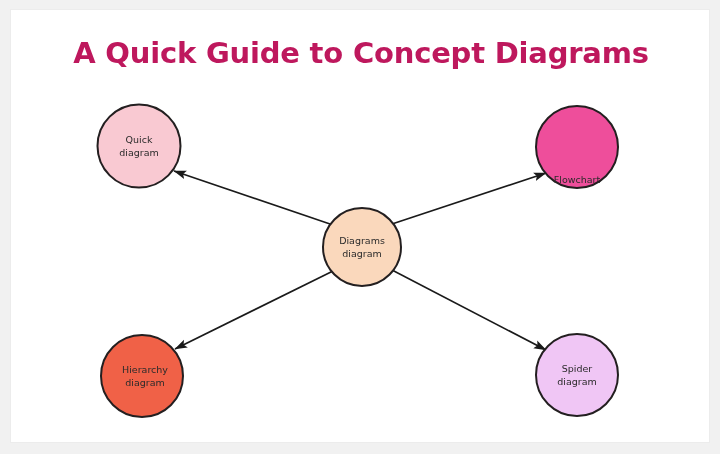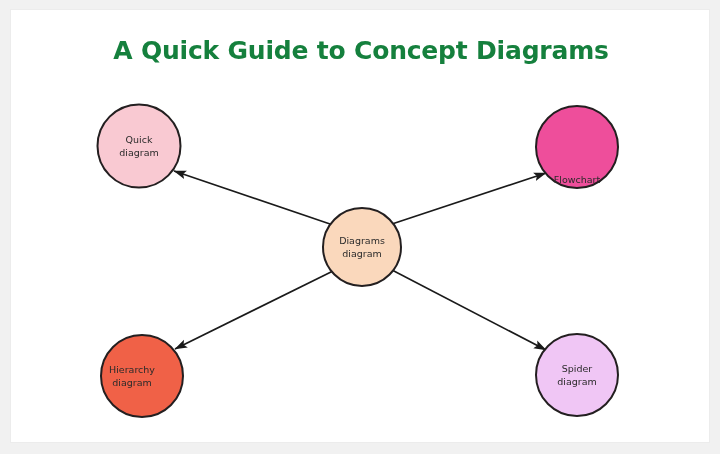--- a/index.html
+++ b/index.html
@@ -30,24 +30,24 @@
     background: #ffffff;
     box-sizing: border-box;
     border: 1px solid #ececec;
   }
   #diagram-title {
     position: absolute;
     left: 0;
     top: 26px;
     width: 700px;
     text-align: center;
-    font-size: 25px;
+    font-size: 29px;
     font-weight: 600;
     letter-spacing: -0.2px;
-    color: #15803d;
+    color: #be185d;
     font-family: "DejaVu Sans", "Liberation Sans", sans-serif;
     white-space: nowrap;
   }
   #graph {
     position: absolute;
     left: 0;
     top: 0;
     width: 700px;
     height: 434px;
   }
@@ -94,20 +94,20 @@
     </svg>
 
     <div class="node-label" style="left:78px;  top:123px; width:100px;">Quick
 diagram</div>
 
     <div class="node-label" style="left:516px; top:131px; width:100px;margin-top:32px;">Flowchart</div>
 
     <div class="node-label" style="left:301px; top:224px; width:100px;">Diagrams
 diagram</div>
 
-    <div class="node-label" style="left:71px;  top:353px; width:100px;">Hierarchy
+    <div class="node-label" style="left:84px;  top:353px; width:100px;">Hierarchy
 diagram</div>
 
     <div class="node-label" style="left:516px; top:352px; width:100px;">Spider
 diagram</div>
 
   </div>
 </div>
 
 </body></html>

